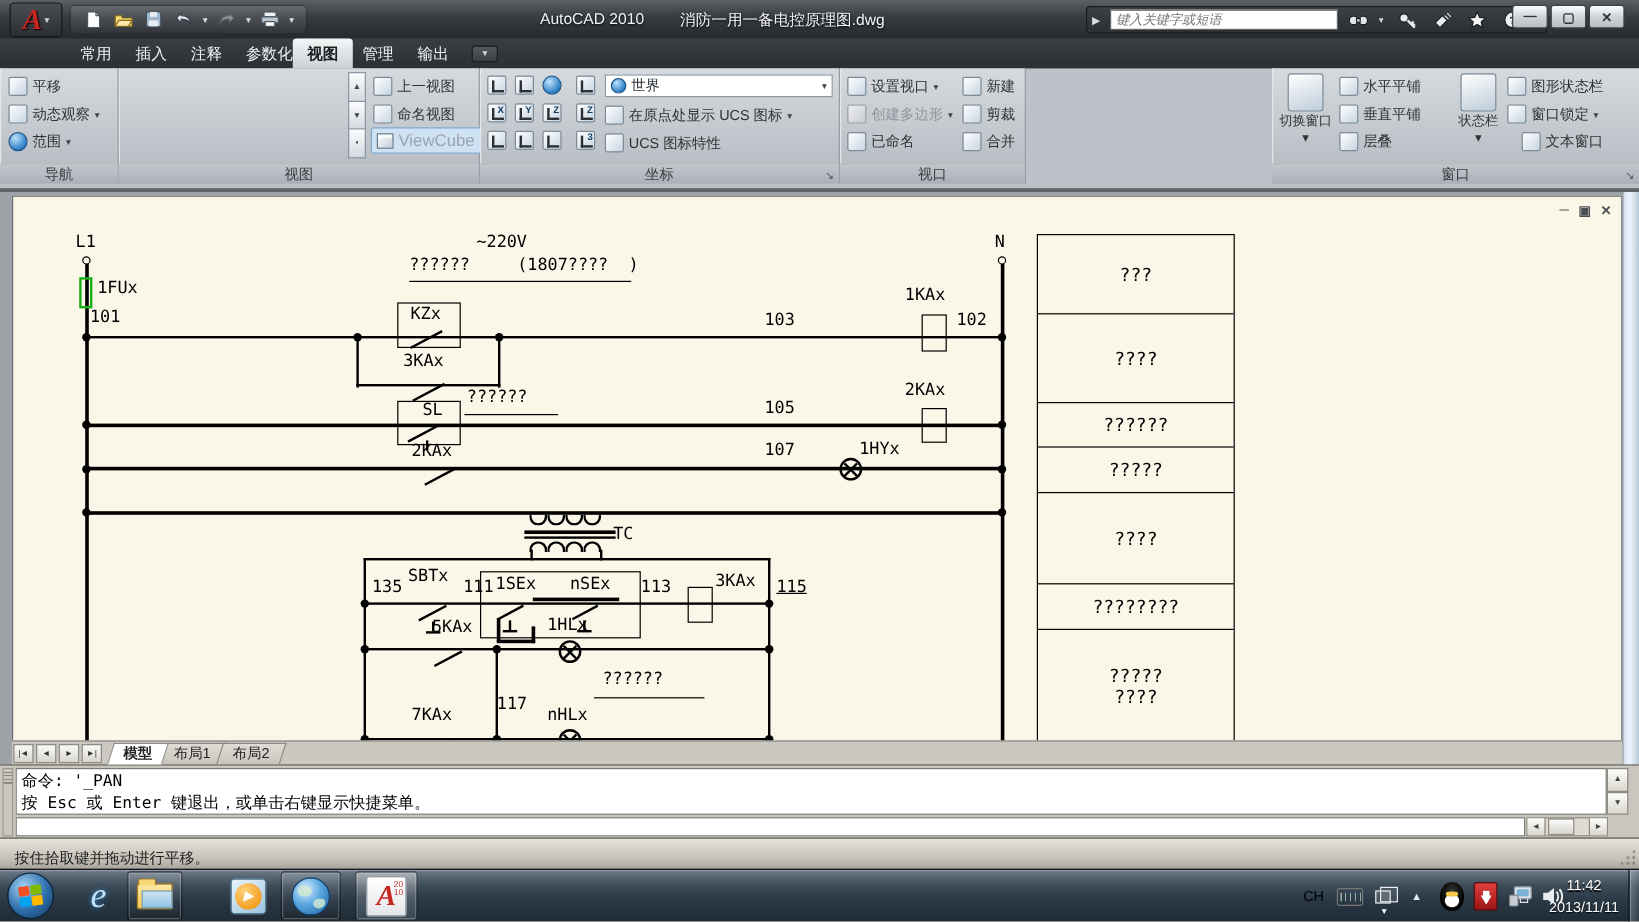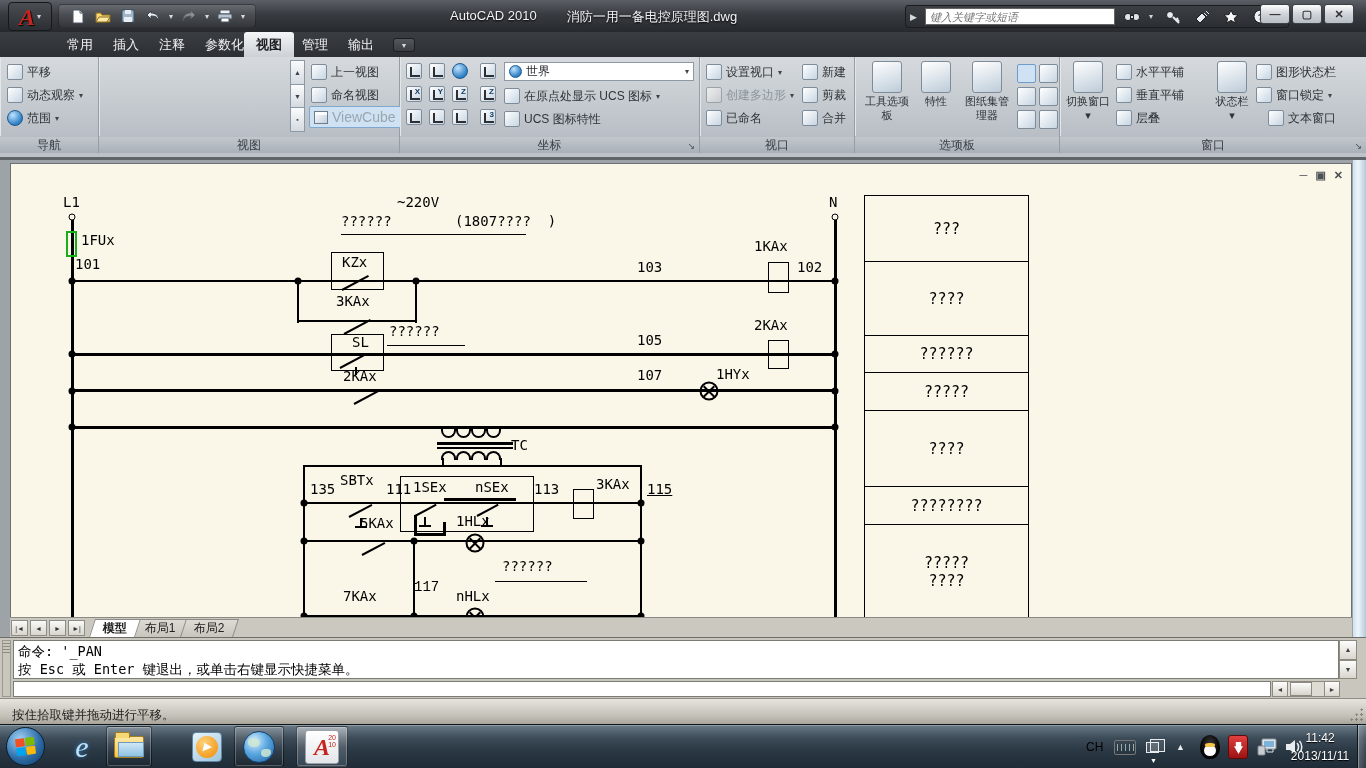--- a/index.html
+++ b/index.html
@@ -340,43 +340,20 @@
           <span class="ri"></span>
           <span>剪裁</span>
         </div>
       <div class="ritem" style="left:102px;top:51px">
           <span class="ri"></span>
           <span>合并</span>
         </div>
       <div class="plabel">视口</div>
     </div>
 
-    <div class="panel" style="left:855px;width:205px">
-      <div class="bigbtn" style="left:8px;top:2px;width:48px">
-          <span class="bigicon"></span>
-          <span>工具选项板</span>
-        </div>
-      <div class="bigbtn" style="left:60px;top:2px;width:42px">
-          <span class="bigicon"></span>
-          <span>特性</span>
-        </div>
-      <div class="bigbtn" style="left:106px;top:2px;width:52px">
-          <span class="bigicon"></span>
-          <span>图纸集管理器</span>
-        </div>
-      <div class="pgrid" style="left:162px;top:7px">
-        <span class="pgi hl"></span>
-        <span class="pgi"></span>
-        <span class="pgi"></span>
-        <span class="pgi"></span>
-        <span class="pgi"></span>
-        <span class="pgi"></span>
-      </div>
-      <div class="plabel">选项板</div>
-    </div>
 
     <div class="panel" style="left:1060px;width:306px;border-right:none">
       <div class="bigbtn" style="left:5px;top:2px;width:46px">
           <span class="bigicon"></span>
           <span><span>切换窗口</span><span class="dd">▾</span></span>
         </div>
       <div class="ritem" style="left:56px;top:5px">
           <span class="ri"></span>
           <span>水平平铺</span>
         </div>
@@ -507,21 +484,21 @@
           <div class="bump-u" style="left: 430px; top: 287px; width: 15px; height: 9px;"></div>
           <div class="bump-u" style="left: 445px; top: 287px; width: 15px; height: 9px;"></div>
           <div class="bump-u" style="left: 460px; top: 287px; width: 15px; height: 9px;"></div>
           <div class="bump-u" style="left: 475px; top: 287px; width: 15px; height: 9px;"></div>
           <div class="sch-label" style="left: 52px; top: 31px;">L1</div>
           <div class="sch-label" style="left: 818px; top: 31px;">N</div>
           <div class="sch-label" style="left: 70px; top: 69px;">1FUx</div>
           <div class="sch-label" style="left: 64px; top: 93px;">101</div>
           <div class="sch-label" style="left: 386px; top: 31px;">~220V</div>
           <div class="sch-label" style="left: 330px; top: 50px;">??????</div>
-          <div class="sch-label" style="left: 420px; top: 50px; margin-left: 24px;">(1807????  )</div>
+          <div class="sch-label" style="left: 420px; top: 50px;">(1807????  )</div>
           <div class="sch-label" style="left: 331px; top: 91px;">KZx</div>
           <div class="sch-label" style="left: 325px; top: 130px;">3KAx</div>
           <div class="sch-label" style="left: 626px; top: 96px;">103</div>
           <div class="sch-label" style="left: 743px; top: 75px;">1KAx</div>
           <div class="sch-label" style="left: 786px; top: 96px;">102</div>
           <div class="sch-label" style="left: 341px; top: 171px;">SL</div>
           <div class="sch-label" style="left: 378px; top: 160px;">??????</div>
           <div class="sch-label" style="left: 626px; top: 169px;">105</div>
           <div class="sch-label" style="left: 743px; top: 154px;">2KAx</div>
           <div class="sch-label" style="left: 332px; top: 205px;">2KAx</div>
@@ -533,21 +510,21 @@
           <div class="sch-label" style="left: 375px; top: 318px;">111</div>
           <div class="sch-label" style="left: 402px; top: 316px;">1SEx</div>
           <div class="sch-label" style="left: 464px; top: 316px;">nSEx</div>
           <div class="sch-label" style="left: 523px; top: 318px; text-align: center;">113</div>
           <div class="sch-label" style="left: 585px; top: 313px;">3KAx</div>
           <div class="sch-label" style="left: 636px; top: 318px; text-decoration: underline;">115</div>
           <div class="sch-label" style="left: 349px; top: 352px;">5KAx</div>
           <div class="sch-label" style="left: 445px; top: 350px;">1HLx</div>
           <div class="sch-label" style="left: 491px; top: 395px;">??????</div>
           <div class="sch-label" style="left: 332px; top: 425px;">7KAx</div>
-          <div class="sch-label" style="left: 403px; top: 416px; font-family: Liberation Mono, monospace;">117</div>
+          <div class="sch-label" style="left: 403px; top: 416px;">117</div>
           <div class="sch-label" style="left: 445px; top: 425px;">nHLx</div>
         </div>
       <div id="sch-table">
           <div class="tblrow" style="height: 66px;">???</div>
           <div class="tblrow" style="height: 74px;">????</div>
           <div class="tblrow" style="height: 37px;">??????</div>
           <div class="tblrow" style="height: 38px;">?????</div>
           <div class="tblrow" style="height: 76px;">????</div>
           <div class="tblrow" style="height: 38px;">????????</div>
           <div class="tblrow" style="height: 94px;">?????

